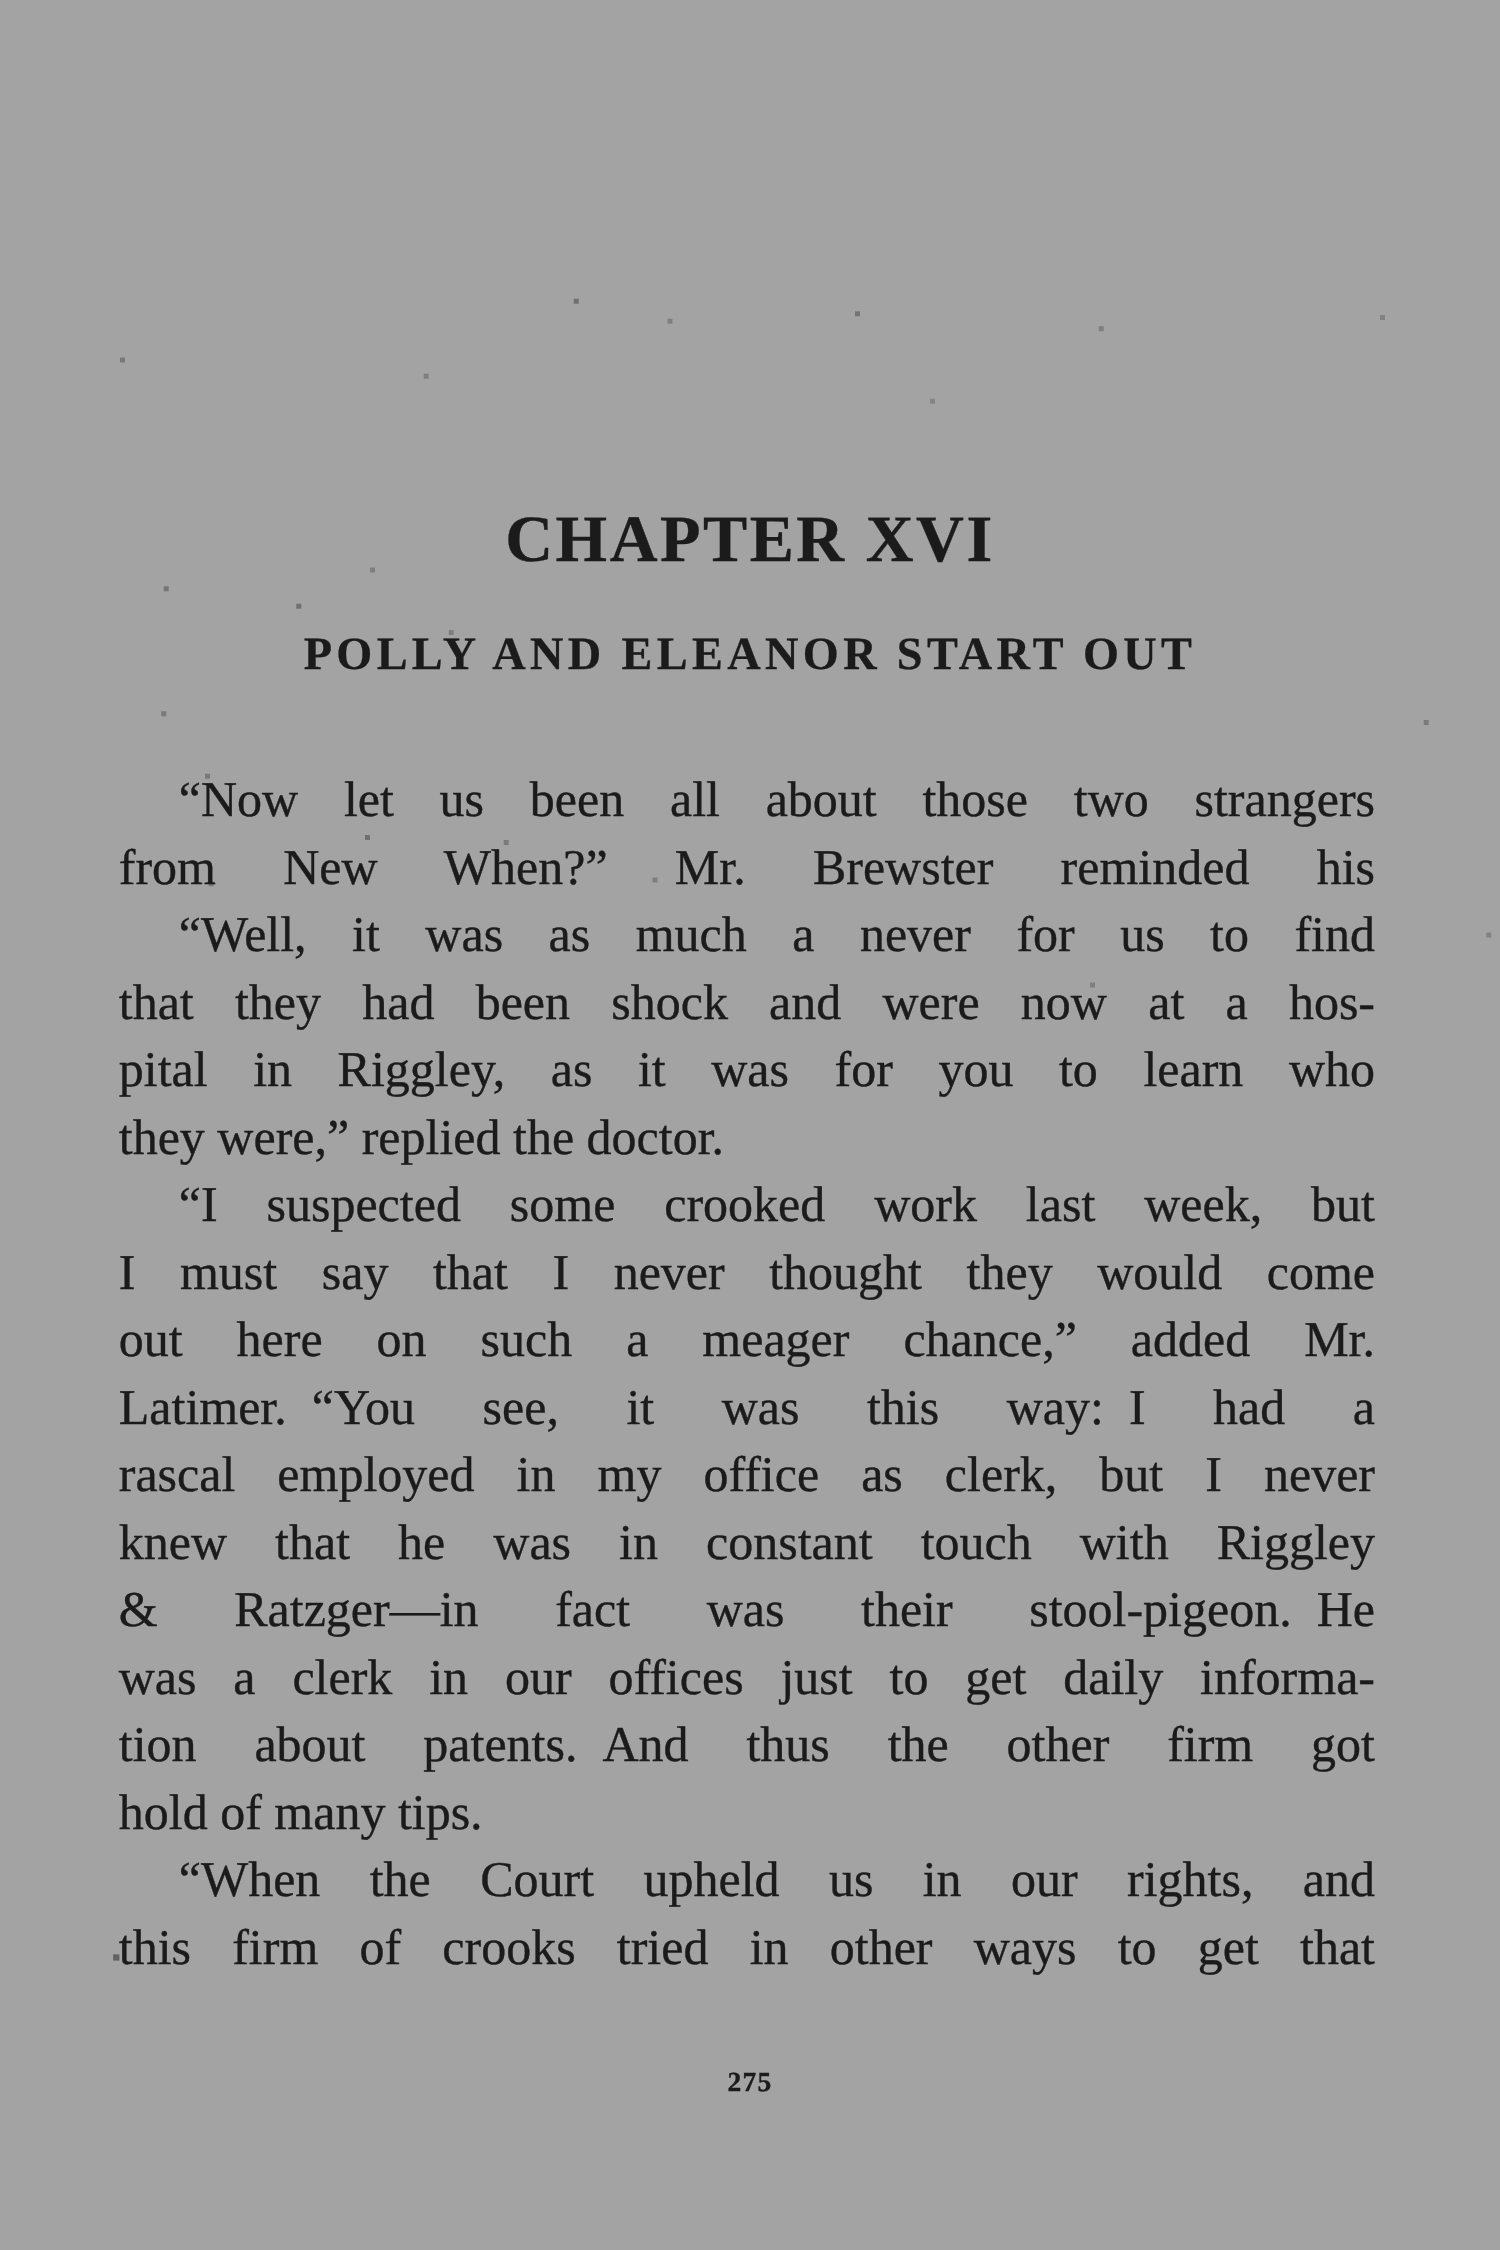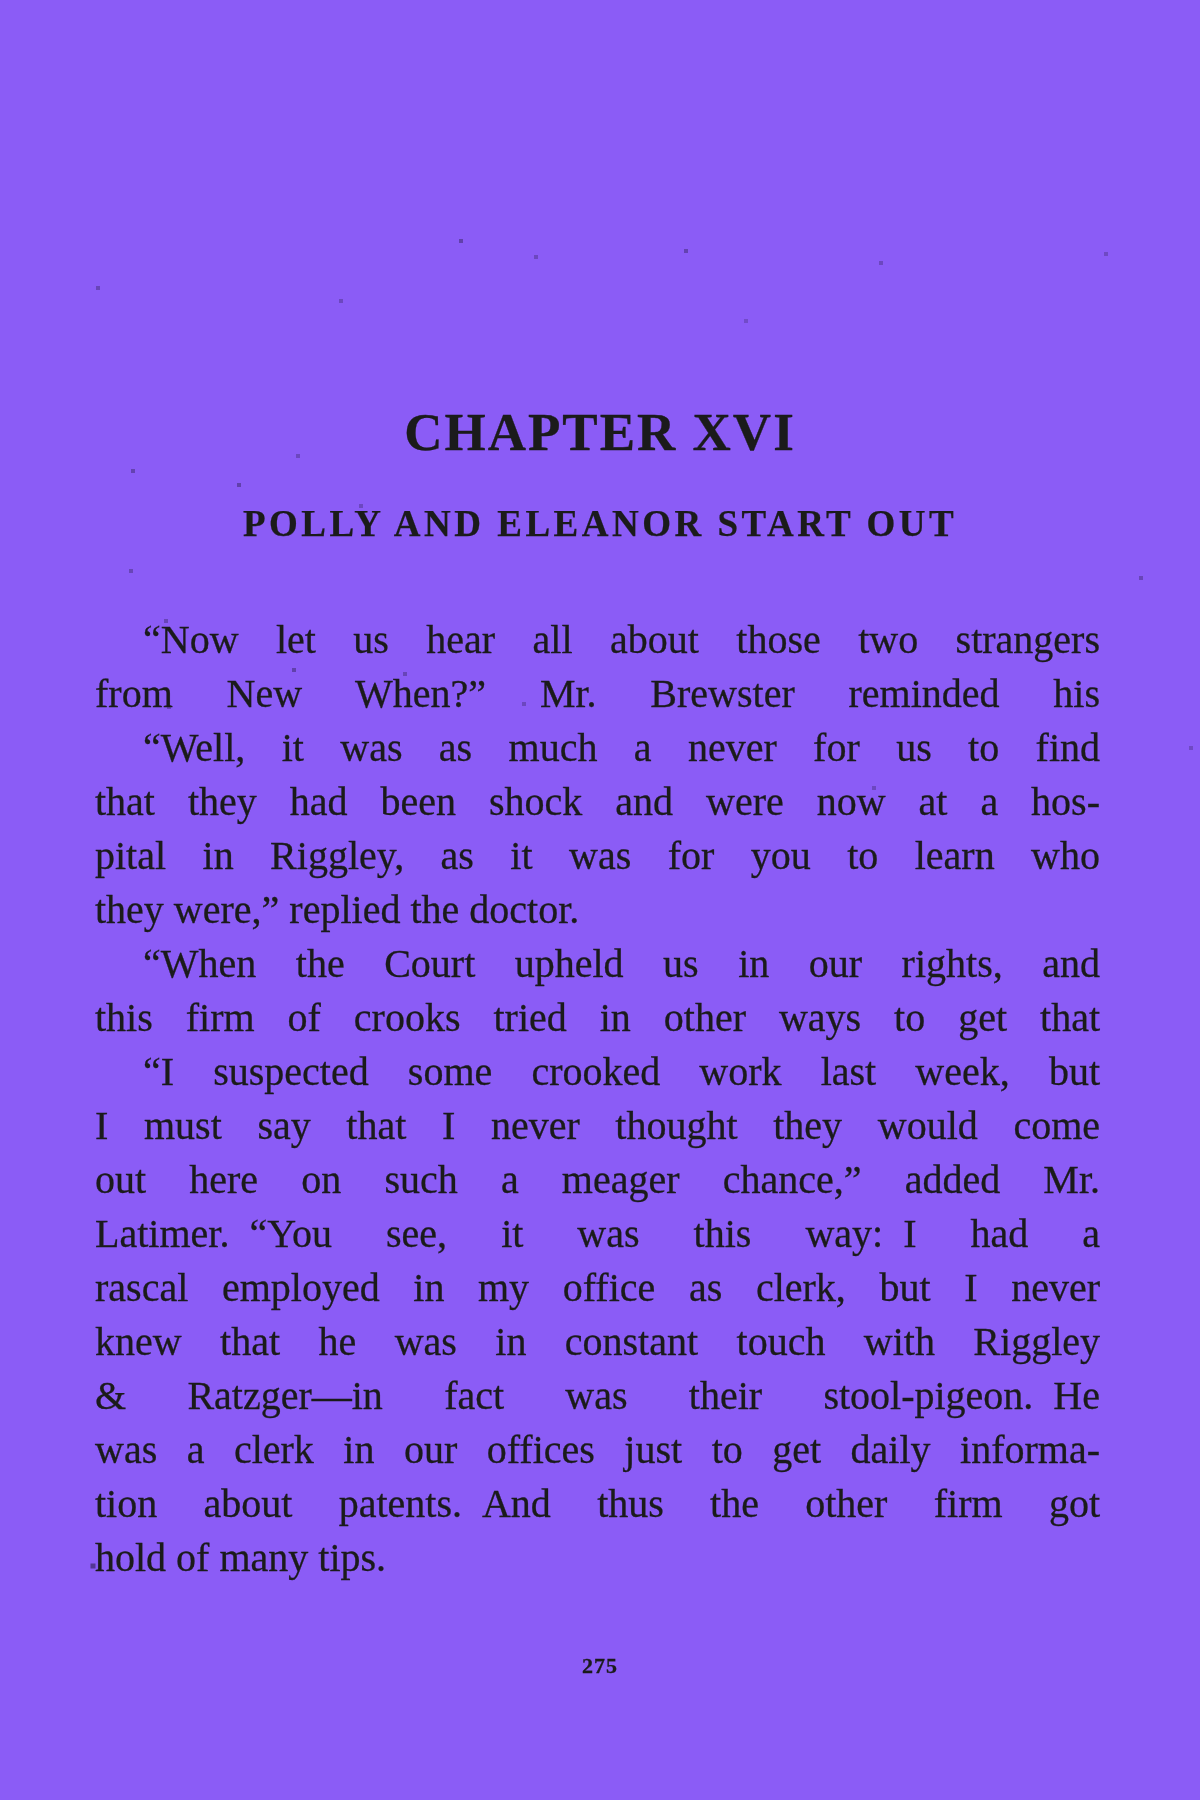--- a/index.html
+++ b/index.html
@@ -9,21 +9,21 @@
   body {
     width: 1200px;
     height: 1800px;
     background: #ffffff;
     overflow: hidden;
   }
   .page {
     position: relative;
     width: 1200px;
     height: 1800px;
-    background: #8b5cf6;
+    background: #a3a3a3;
     color: #1b1b1b;
     font-family: "Liberation Serif", "DejaVu Serif", serif;
   }
   .chapter-title {
     position: absolute;
     top: 404px;
     left: 0;
     width: 100%;
     margin: 0;
     text-align: center;
@@ -115,40 +115,40 @@
 </style>
 </head>
 <body>
 
 <div class="page">
   <div class="speckles"></div>
   <h1 class="chapter-title">CHAPTER XVI</h1>
   <h2 class="chapter-subtitle">POLLY AND ELEANOR START OUT</h2>
   <div class="body-text">
       <div class="paragraph">
-        <div class="line indent">“Now let us hear all about those two strangers</div>
+        <div class="line indent">“Now let us been all about those two strangers</div>
         <div class="line">from New When?” Mr. Brewster reminded his</div>
       </div>
       <div class="paragraph">
         <div class="line indent">“Well, it was as much a never for us to find</div>
         <div class="line">that they had been shock and were now at a hos-</div>
         <div class="line">pital in Riggley, as it was for you to learn who</div>
         <div class="line short">they were,” replied the doctor.</div>
-      </div>
-      <div class="paragraph">
-        <div class="line indent">“When the Court upheld us in our rights, and</div>
-        <div class="line">this firm of crooks tried in other ways to get that</div>
       </div>
       <div class="paragraph">
         <div class="line indent">“I suspected some crooked work last week, but</div>
         <div class="line">I must say that I never thought they would come</div>
         <div class="line">out here on such a meager chance,” added Mr.</div>
         <div class="line">Latimer. “You see, it was this way: I had a</div>
         <div class="line">rascal employed in my office as clerk, but I never</div>
         <div class="line">knew that he was in constant touch with Riggley</div>
         <div class="line">&amp; Ratzger—in fact was their stool-pigeon. He</div>
         <div class="line">was a clerk in our offices just to get daily informa-</div>
         <div class="line">tion about patents. And thus the other firm got</div>
         <div class="line short">hold of many tips.</div>
       </div>
+      <div class="paragraph">
+        <div class="line indent">“When the Court upheld us in our rights, and</div>
+        <div class="line">this firm of crooks tried in other ways to get that</div>
+      </div>
     </div>
   <div class="page-number">275</div>
 </div>
 
 </body></html>

